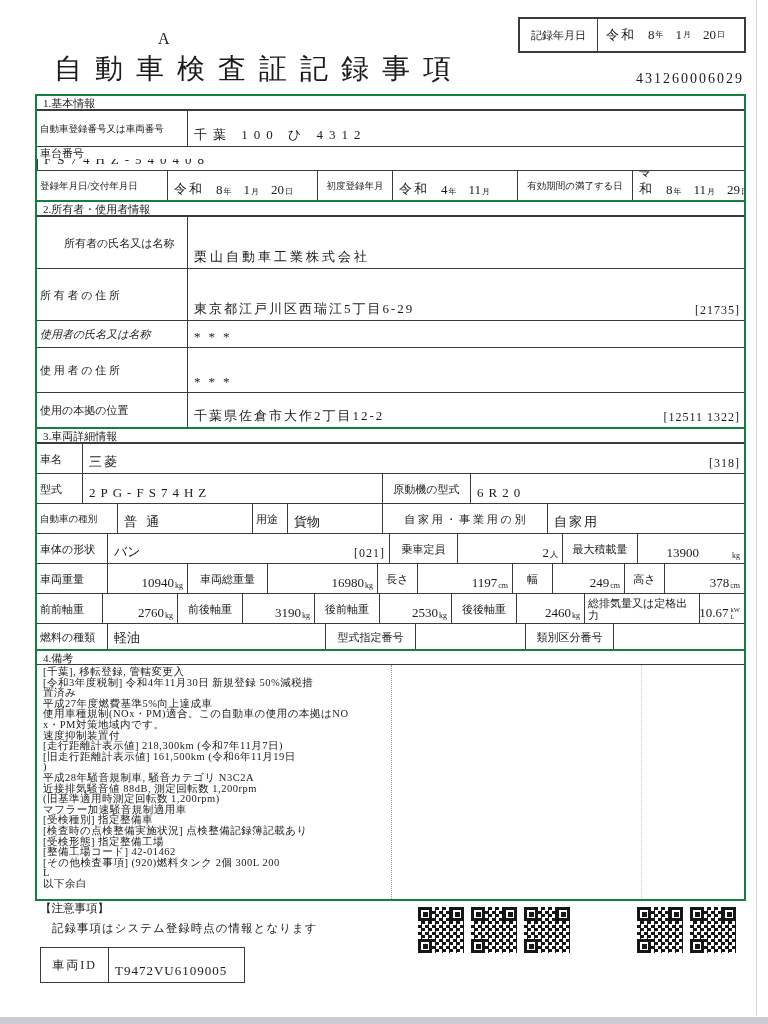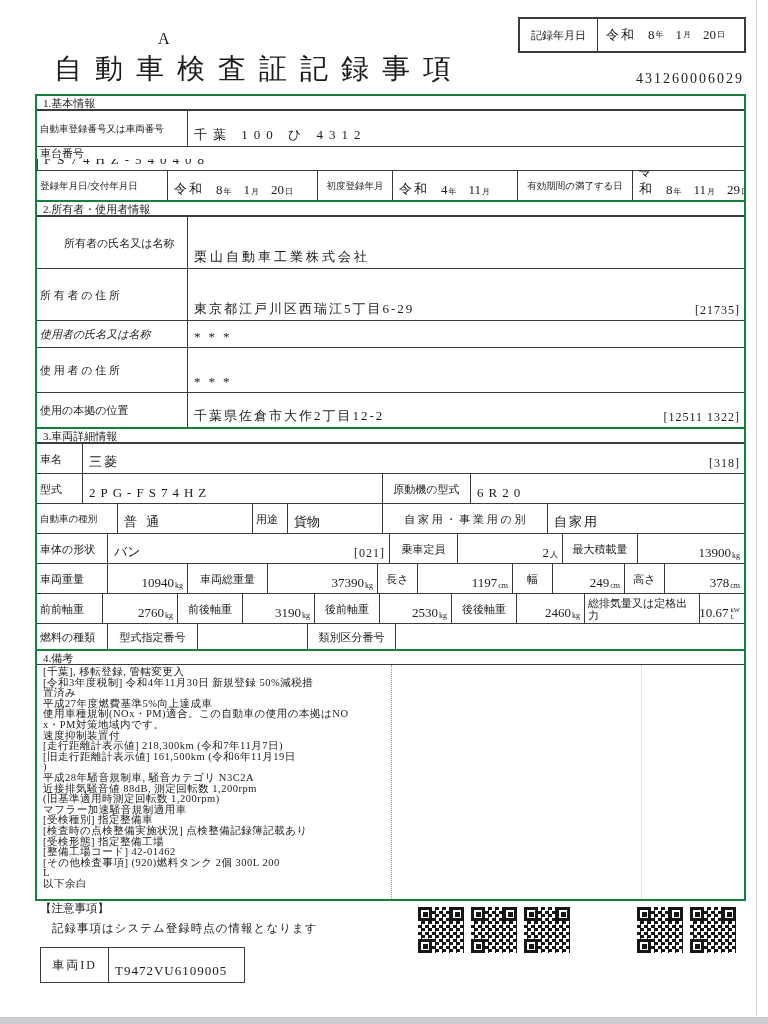--- a/index.html
+++ b/index.html
@@ -190,34 +190,34 @@
       <div class="cell valc" style="width:282px;">
         <span>バン</span>
         <span class="code">[021]</span>
       </div>
       <div class="cell lblc center" style="width:68px;">乗車定員</div>
       <div class="cell valc right" style="width:105px;">
         <span class="num">2</span>
           <span class="u">人</span>
       </div>
       <div class="cell lblc center" style="width:75px;">最大積載量</div>
-      <div class="cell valc right" style="flex:1;">
+      <div class="cell valc right" style="flex:1;gap:32px;">
         <span class="num">13900</span>
           <span class="u">kg</span>
       </div>
     </div>
     <div class="row" style="height:30px;">
       <div class="cell lblc" style="width:70px;">車両重量</div>
       <div class="cell valc right" style="width:80px;">
         <span class="num">10940</span>
           <span class="u">kg</span>
       </div>
       <div class="cell lblc center" style="width:80px;">車両総重量</div>
       <div class="cell valc right" style="width:110px;">
-        <span class="num">37390</span>
+        <span class="num">16980</span>
           <span class="u">kg</span>
       </div>
       <div class="cell lblc center" style="width:40px;">長さ</div>
       <div class="cell valc right" style="width:95px;">
         <span class="num">1197</span>
           <span class="u">cm</span>
       </div>
       <div class="cell lblc center" style="width:40px;">幅</div>
       <div class="cell valc right" style="width:72px;">
         <span class="num">249</span>
@@ -254,20 +254,21 @@
       <div class="cell valc right" style="flex:1;">
         <span class="num">10.67</span>
         <span class="unit-stack">
             <i>kW</i>
             <i>L</i>
           </span>
       </div>
     </div>
     <div class="row" style="height:26px;">
       <div class="cell lblc" style="width:70px;">燃料の種類</div>
+      <div class="cell valc" style="width:218px;">軽油</div>
       <div class="cell lblc center" style="width:90px;">型式指定番号</div>
       <div class="cell valc" style="width:110px;"></div>
       <div class="cell lblc center" style="width:88px;">類別区分番号</div>
       <div class="cell valc" style="flex:1;"></div>
     </div>
   </div>
 
   <div class="sec">
     <div class="sec-h">4.備考</div>
     <div class="remarks-body">

